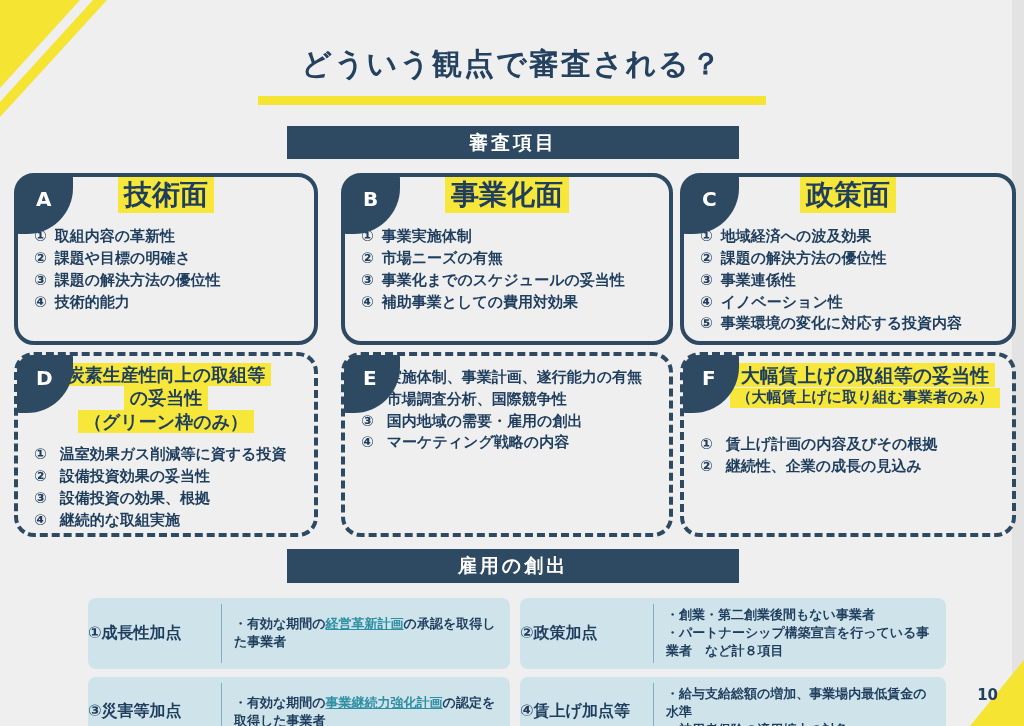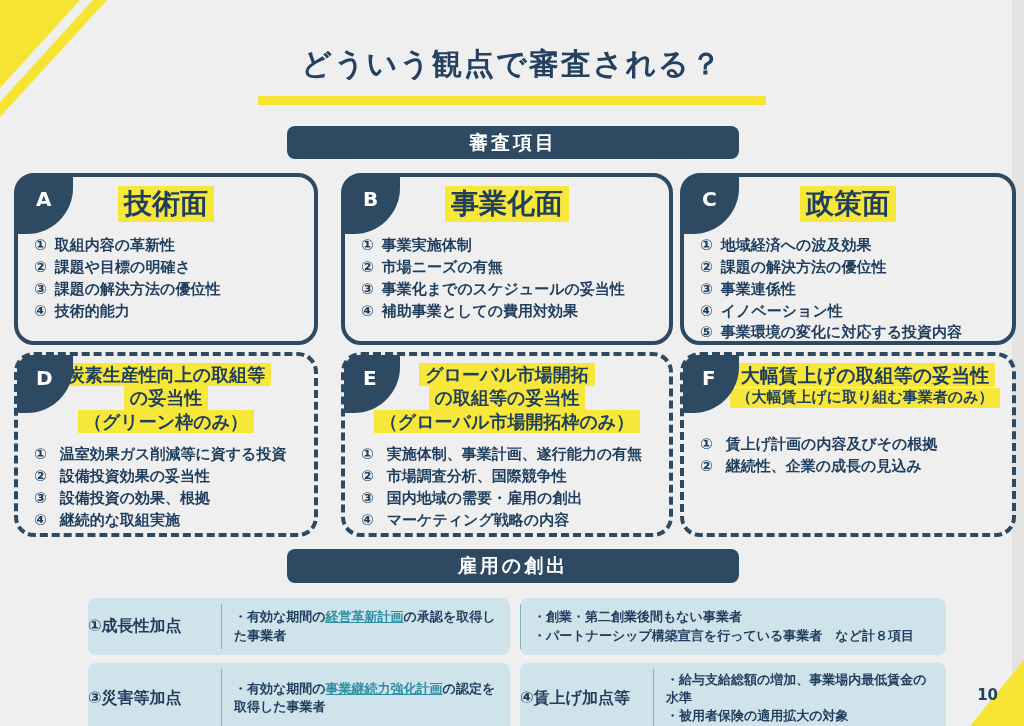--- a/index.html
+++ b/index.html
@@ -13,21 +13,21 @@
   .right-band { position:absolute; right:0; top:0; width:12px; height:726px; background:#e3e3e3; }
   .corner-tl { position:absolute; left:0; top:0; }
   .corner-br { position:absolute; right:0; bottom:0; }
 
   .title-wrap { position:absolute; top:44px; left:0; width:1024px; text-align:center; }
   .page-title { font-size:30px; font-weight:bold; color:#24425f; letter-spacing:2px; }
   .title-underline { width:508px; height:9px; background:#f5e431; margin:11px auto 0; }
 
   .band {
     position:absolute; left:287px; width:452px; height:33px;
-    background:#2e4a63; border-radius:8px; color:#ffffff;
+    background:#2e4a63; border-radius:0; color:#ffffff;
     display:flex; align-items:center; justify-content:center;
     font-size:19px; font-weight:bold; letter-spacing:3px;
   }
   .band-review { top:126px; }
   .band-bonus  { top:549px; height:34px; }
 
   .row { position:absolute; left:14px; width:1002px; display:flex; align-items:stretch; }
   .row1 { top:173px; height:172px; }
   .row2 { top:352px; height:185px; }
   .box { position:relative; border:4px solid #2e4a63; border-radius:20px; }
@@ -35,21 +35,21 @@
   .box-a, .box-d { width:304px; }
   .box-b, .box-e { width:332px; margin-left:23px; }
   .box-c, .box-f { width:336px; margin-left:7px; }
 
   .tab {
     position:absolute; top:-1px; left:-1px; width:56px; height:58px;
     background:#2e4a63; border-radius:15px 2px 46px 2px;
     color:#ffffff; font-weight:bold; font-size:20px;
     padding:11px 0 0 19px;
   }
-  .box-title { text-align:center; margin-top:9px; line-height:1.3; }
+  .box-title { text-align:center; line-height:1.3; }
   .row2 .box-title { margin-top:7px; line-height:1.28; }
   .hl { display:inline-block; background:#f7e73a; color:#1f3e5e; font-weight:bold; padding:0 6px; }
   .t-big .hl { font-size:28px; }
   .t-mid .hl { font-size:18px; }
   .t-f1 .hl  { font-size:19px; }
   .t-f2 .hl  { font-size:15px; }
 
   .items { margin:13px 10px 0 16px; }
   .row2 .items { margin-top:11px; }
   .box-f .items { margin-top:26px; }
@@ -201,25 +201,20 @@
           </div>
         <div class="item">
             <span class="num">④</span>
             <span>継続的な取組実施</span>
           </div>
       </div>
     </div>
 
     <div class="box box-e dashed">
       <div class="tab">E</div>
-      <div class="box-title t-mid">
-        <span class="hl">グローバル市場開拓</span><br>
-        <span class="hl">の取組等の妥当性</span><br>
-        <span class="hl">（グローバル市場開拓枠のみ）</span>
-      </div>
       <div class="items">
         <div class="item">
             <span class="num">①</span>
             <span>実施体制、事業計画、遂行能力の有無</span>
           </div>
         <div class="item">
             <span class="num">②</span>
             <span>市場調査分析、国際競争性</span>
           </div>
         <div class="item">
@@ -257,20 +252,21 @@
   <div class="bonus-grid">
 
     <div class="bonus-cell">
       <div class="bonus-label">①成長性加点</div>
       <div class="bonus-desc">
         <div><span>・有効な期間の</span><a>経営革新計画</a><span>の承認を取得した事業者</span></div>
       </div>
     </div>
 
     <div class="bonus-cell">
+      <div class="bonus-label">②政策加点</div>
       <div class="bonus-desc">
         <div>・創業・第二創業後間もない事業者</div>
         <div>・パートナーシップ構築宣言を行っている事業者　など計８項目</div>
       </div>
     </div>
 
     <div class="bonus-cell">
       <div class="bonus-label">③災害等加点</div>
       <div class="bonus-desc">
         <div><span>・有効な期間の</span><a>事業継続力強化計画</a><span>の認定を取得した事業者</span></div>

